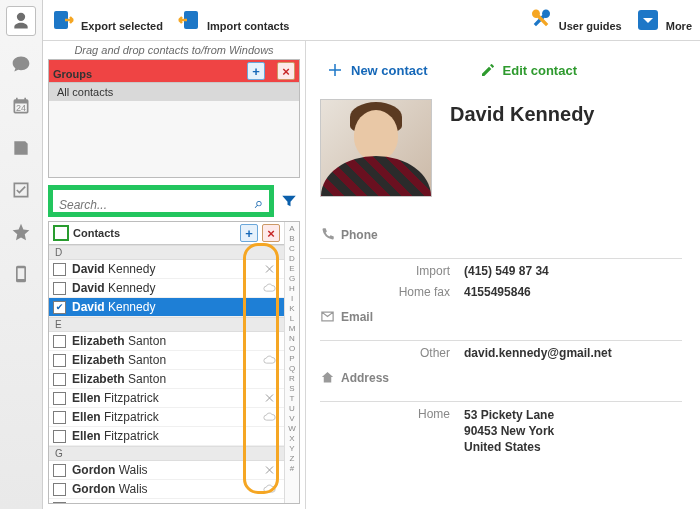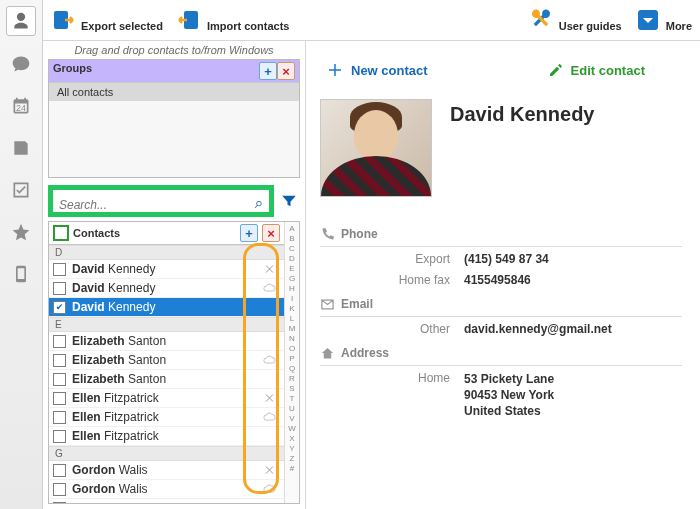--- a/index.html
+++ b/index.html
@@ -17,21 +17,21 @@
   .tbtn{display:flex;align-items:flex-end;gap:6px;cursor:pointer}
   .tbtn .lab{font-size:11px;line-height:11px;font-weight:bold;color:#2a2a2a}
   .tbtn .lab span{display:block}
   .ticon{width:24px;height:24px}
   .spacer{flex:1}
   .body{flex:1;display:flex;min-height:0}
   
   .left{width:262px;border-right:1px solid #d7d7d7;display:flex;flex-direction:column;min-height:0}
   .hint{font-style:italic;color:#6a6a6a;text-align:center;padding:3px 0;font-size:11px}
   .panel{border:1px solid #bcbcbc;margin:0 5px}
-  .panel-hd{background:#c4b5fd;border-bottom:1px solid #c8c8c8;display:flex;align-items:flex-start;padding:2px 4px;gap:0}
+  .panel-hd{background:#ef4444;border-bottom:1px solid #c8c8c8;display:flex;align-items:flex-end;padding:2px 4px;gap:12px}
   .panel-hd .title{font-weight:600;font-size:11px;flex:1}
   .iconbtn{width:16px;height:16px;border:1px solid #6aa7da;border-radius:2px;display:inline-flex;align-items:center;justify-content:center;font-weight:bold;font-size:13px;line-height:1;cursor:pointer}
   .iconbtn.add{color:#1668b8;background:#e6f1fb}
   .iconbtn.del{color:#c62626;border-color:#c96;background:#fdeaea}
   .groups-body{height:94px;background:#f7f7f7}
   .grp-row{background:#d9d9d9;padding:3px 8px;font-size:11px}
   
   .searchrow{display:flex;align-items:center;gap:4px;margin:7px 5px 4px}
   .searchbox{flex:1;display:flex;align-items:flex-end;border:5px solid #22c55e;background:#fff;height:22px}
   .searchbox input{flex:1;border:none;outline:none;padding:0 6px;font-style:italic;color:#888;font-size:12px}
@@ -54,31 +54,31 @@
   .row.sel{background:#1e7fd6;color:#fff}
   .row.sel .cb{background:#fff}
   .row.sel .cb::after{content:"✔";color:#1668b8;font-size:9px;display:block;text-align:center;line-height:11px}
   
   .ring{position:absolute;right:20px;top:21px;width:30px;height:245px;border:3px solid #f5a623;border-radius:15px;pointer-events:none}
   .cloudcol{width:22px;display:flex;align-items:center;justify-content:center}
   .cloudcol svg{width:15px;height:12px;fill:none;stroke:#b6b6b6;stroke-width:1.3}
   .xicon svg{stroke:#9a9a9a}
   
   .detail{flex:1;padding:8px 18px 8px 14px;overflow:auto}
-  .actions{display:flex;gap:120px;padding:12px 6px 20px}
+  .actions{display:flex;gap:52px;padding:12px 6px 20px}
   .act{display:flex;align-items:center;gap:7px;color:#1668b8;font-weight:bold;font-size:13px;cursor:pointer}
   .act.edit{color:#2e9a2e}
   .profile{display:flex;gap:18px;align-items:flex-start;margin-bottom:30px}
   .avatar{width:110px;height:96px;border:1px solid #c8c8c8;background:linear-gradient(135deg,#e8e2da,#cbb9a7);position:relative;overflow:hidden}
   .avatar .head{position:absolute;width:44px;height:50px;background:#e9c8a6;border-radius:50% 50% 45% 45%;left:33px;top:10px}
   .avatar .hair{position:absolute;width:52px;height:30px;background:#5b3a21;border-radius:50% 50% 20% 20%;left:29px;top:2px}
   .avatar .body2{position:absolute;width:110px;height:50px;background:repeating-linear-gradient(45deg,#6a1020 0 8px,#2b2b2b 8px 16px);bottom:-10px;left:0;border-radius:50% 50% 0 0/80% 80% 0 0}
   .name{font-size:20px;font-weight:bold;color:#2a2a2a;margin-top:4px}
   .section{margin-top:8px}
-  .shd{display:flex;align-items:flex-start;gap:6px;border-bottom:1px solid #dcdcdc;padding-bottom:4px;color:#848484;font-weight:bold;font-size:12px}
+  .shd{display:flex;align-items:flex-end;gap:6px;border-bottom:1px solid #dcdcdc;padding-bottom:16px;color:#848484;font-weight:bold;font-size:12px}
   .shd svg{width:15px;height:15px;fill:#9a9a9a}
   .kv{display:flex;padding:5px 0 2px}
   .kv .k{width:130px;text-align:right;color:#888;padding-right:14px;font-size:12px}
   .kv .v{font-weight:bold;font-size:12px}
   .kv .v.addr{font-weight:bold;line-height:16px}
   .status{position:absolute;bottom:0;left:42px;right:0;height:20px;border-top:1px solid #d7d7d7;font-size:11px;color:#555;padding-left:50px;display:flex;align-items:center}
 </style>
 </head>
 <body>
 
@@ -352,21 +352,21 @@
 
         <div class="section">
           <div class="shd">
               <svg viewBox="0 0 24 24">
                 <path d="M6 2h3l2 5-2 2a12 12 0 0 0 6 6l2-2 5 2v3a2 2 0 0 1-2 2A18 18 0 0 1 4 4a2 2 0 0 1 2-2z"></path>
               </svg>
               <span>Phone</span>
             </div>
           <div id="phones">
               <div class="kv">
-                <div class="k">Export</div>
+                <div class="k">Import</div>
                 <div class="v">(415) 549 87 34</div>
               </div>
               <div class="kv">
                 <div class="k">Home fax</div>
                 <div class="v">4155495846</div>
               </div>
             </div>
         </div>
 
         <div class="section">

